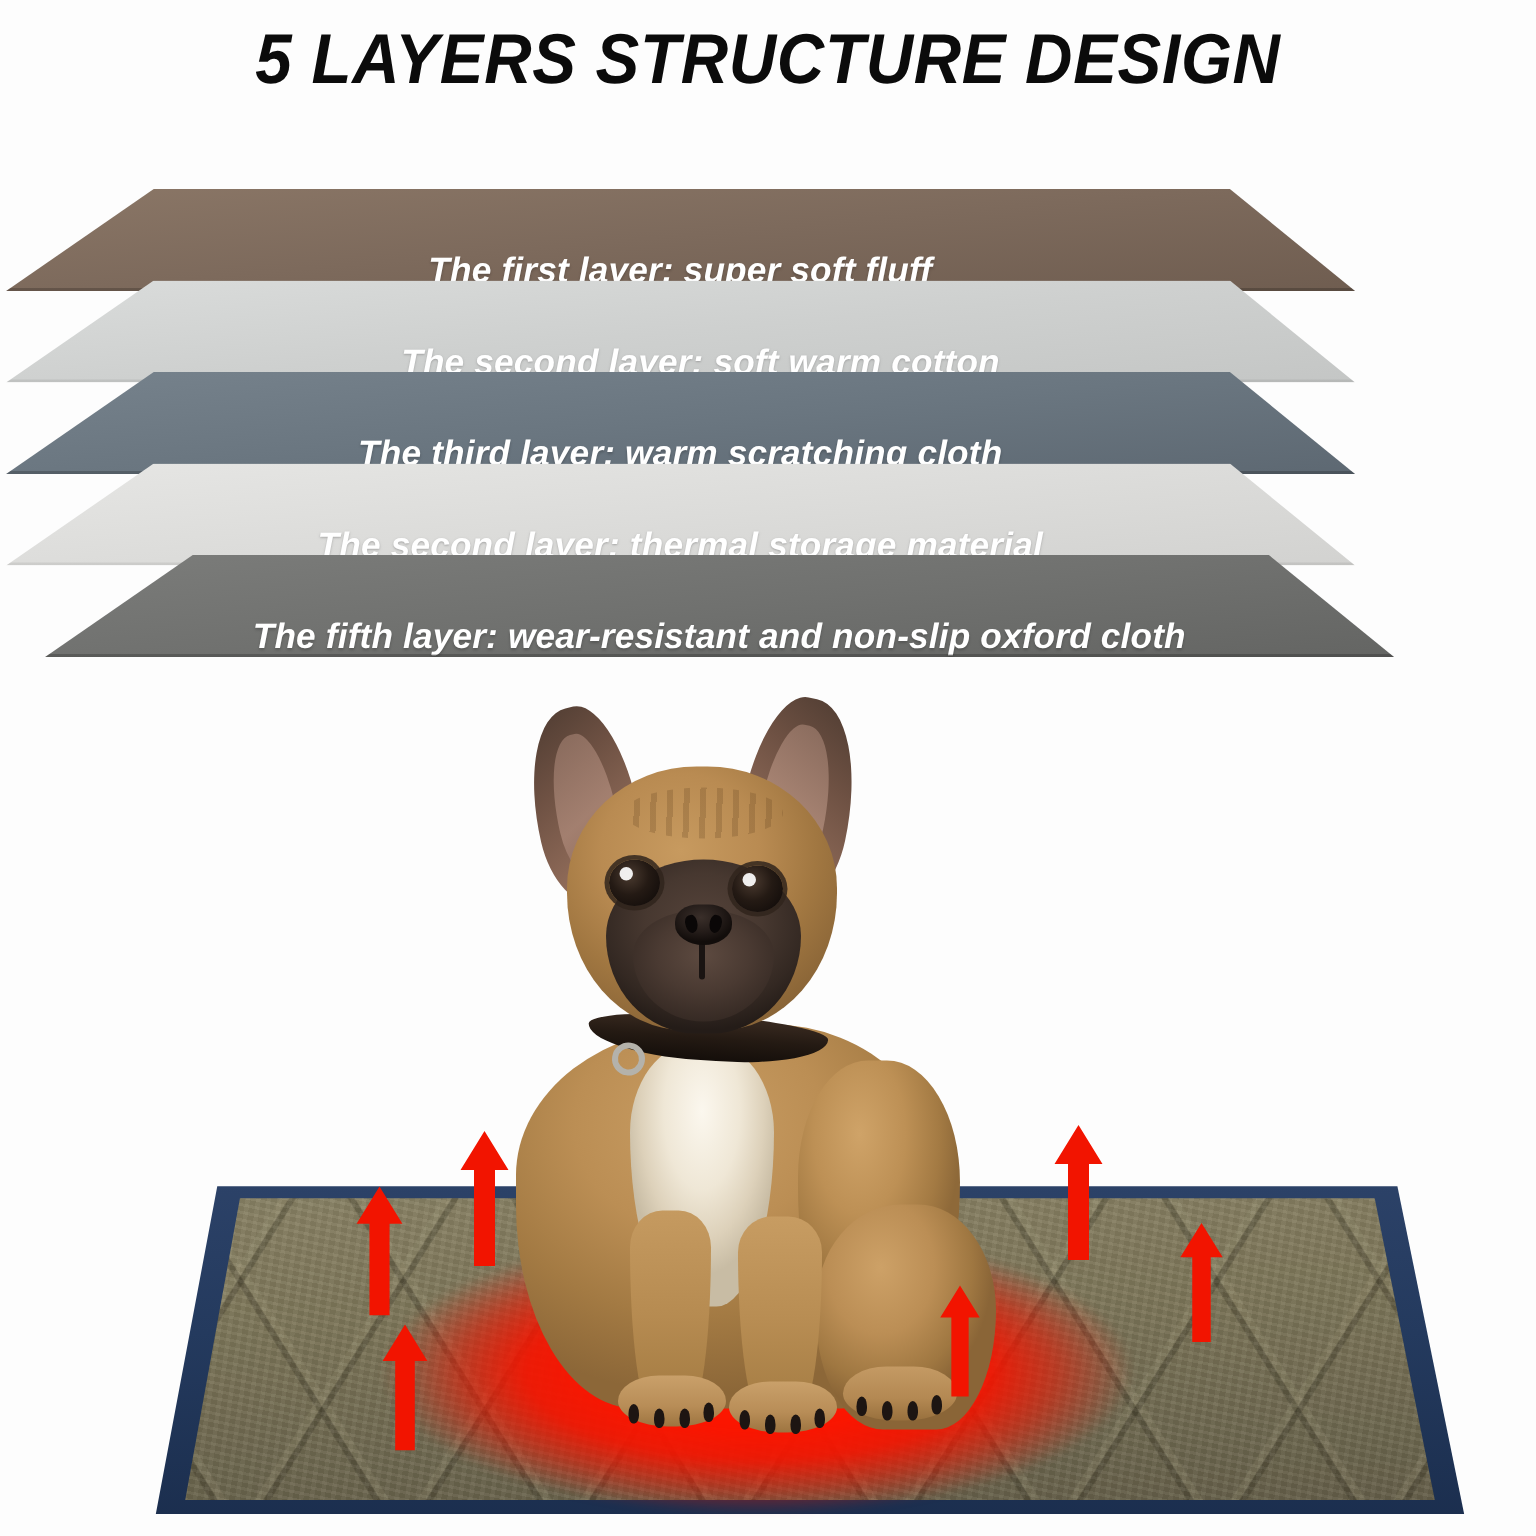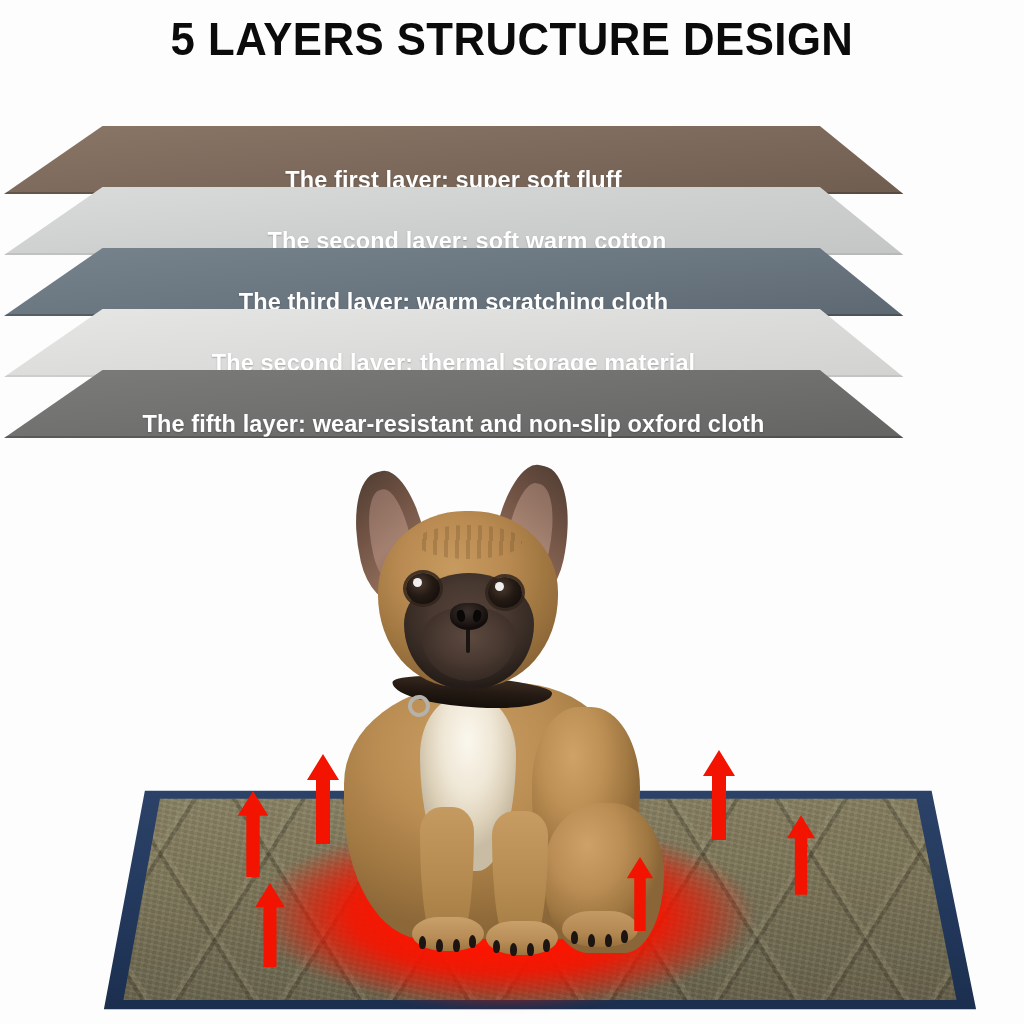--- a/index.html
+++ b/index.html
@@ -4,21 +4,21 @@
 <title>5 Layers Structure Design</title>
 <style>
   html,body{margin:0;padding:0;}
   body{
     width:1024px;height:1024px;
     background:#ffffff;
     font-family:"Liberation Sans",sans-serif;
     overflow:hidden;
     position:relative;
   }
-  #page{position:relative;width:1024px;height:1024px;background:#fdfdfd;overflow:hidden;}
+  #page{position:relative;width:1024px;height:1024px;background:#fdfdfd;overflow:hidden;font-style:italic;}
 
   
   #title{
     position:absolute;left:0;top:11px;width:1024px;
     text-align:center;
     font-family:"Liberation Sans",sans-serif;
     font-weight:bold;
     font-size:47px;
     letter-spacing:0.5px;
     color:#0b0b0b;
@@ -46,21 +46,21 @@
   }
   .layer.pale .lbl{
     color:#ffffff;
     text-shadow:0 1px 1.5px rgba(120,120,120,0.55);
   }
 
   #L1{top:0px;   background:linear-gradient(175deg,#8a7666 0%,#7d6a5c 48%,#6f5d50 100%);}
   #L2{top:61px;  background:linear-gradient(175deg,#dadcdb 0%,#ced0cf 50%,#c4c6c5 100%);padding-left:27px;}
   #L3{top:122px; background:linear-gradient(175deg,#76828c 0%,#6a7680 50%,#5d6872 100%);}
   #L4{top:183px; background:linear-gradient(175deg,#e6e6e4 0%,#dcdcda 50%,#d2d2d0 100%);}
-  #L5{top:244px; background:linear-gradient(175deg,#7b7c7a 0%,#70716f 50%,#646563 100%);}
+  #L5{top:244px; background:linear-gradient(175deg,#7b7c7a 0%,#70716f 50%,#646563 100%);margin-left:26px;}
 
   .layer .edge{
     position:absolute;left:0;bottom:0;width:100%;height:2px;
     background:rgba(0,0,0,0.20);
   }
   .layer.pale .edge{background:rgba(0,0,0,0.07);}
 
   
   #photo{position:absolute;left:0;top:455px;width:1024px;height:569px;background:#fdfdfd;}
 

